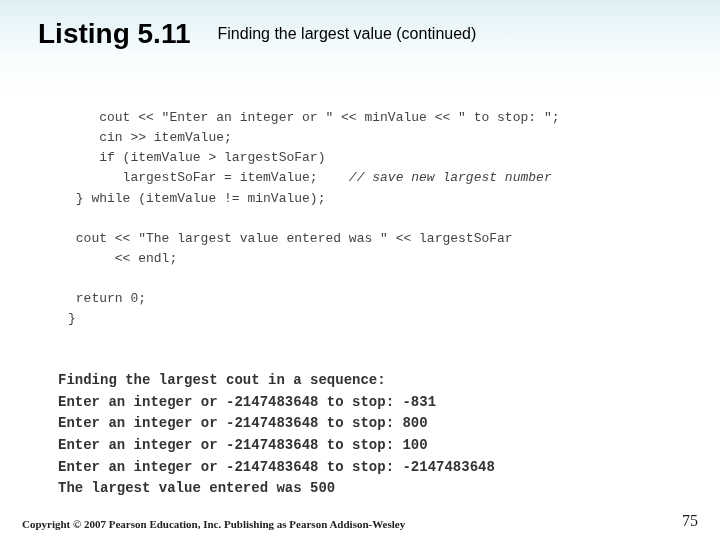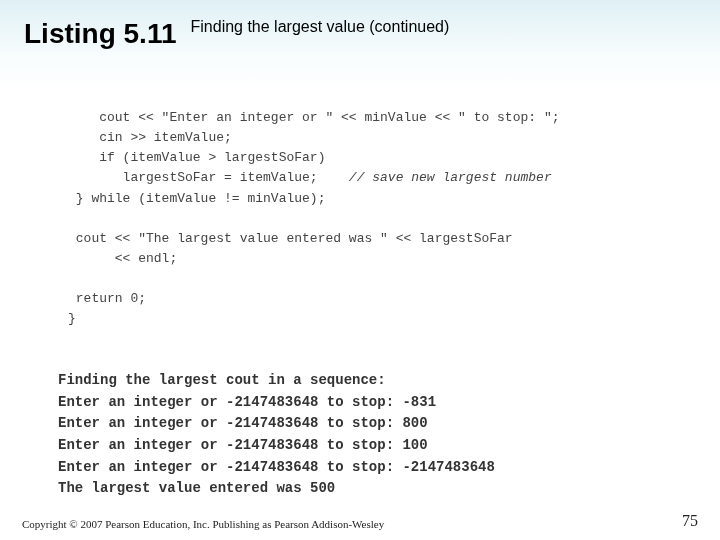--- a/index.html
+++ b/index.html
@@ -14,25 +14,25 @@
   }
   .topband {
     position: absolute;
     top: 0; left: 0; right: 0;
     height: 90px;
     background: linear-gradient(to bottom, #dff0f5 0%, #f7fcfd 60%, #ffffff 100%);
   }
   .header {
     position: absolute;
     top: 18px;
-    left: 24px;
+    left: 38px;
     right: 22px;
     display: flex;
-    align-items: flex-start;
-    gap: 14px;
+    align-items: center;
+    gap: 27px;
   }
   .listing-label {
     font-size: 28px;
     font-weight: bold;
     color: #000;
     white-space: nowrap;
   }
   .listing-caption {
     font-size: 16px;
     color: #000;
@@ -65,20 +65,21 @@
     font-weight: 600;
     white-space: pre;
   }
   .footer-left {
     position: absolute;
     bottom: 10px;
     left: 22px;
     font-family: "Times New Roman", Times, serif;
     font-size: 11px;
     color: #222;
+    font-weight: bold;
   }
   .footer-right {
     position: absolute;
     bottom: 10px;
     right: 22px;
     font-family: "Times New Roman", Times, serif;
     font-size: 16px;
     color: #222;
   }
 </style>

